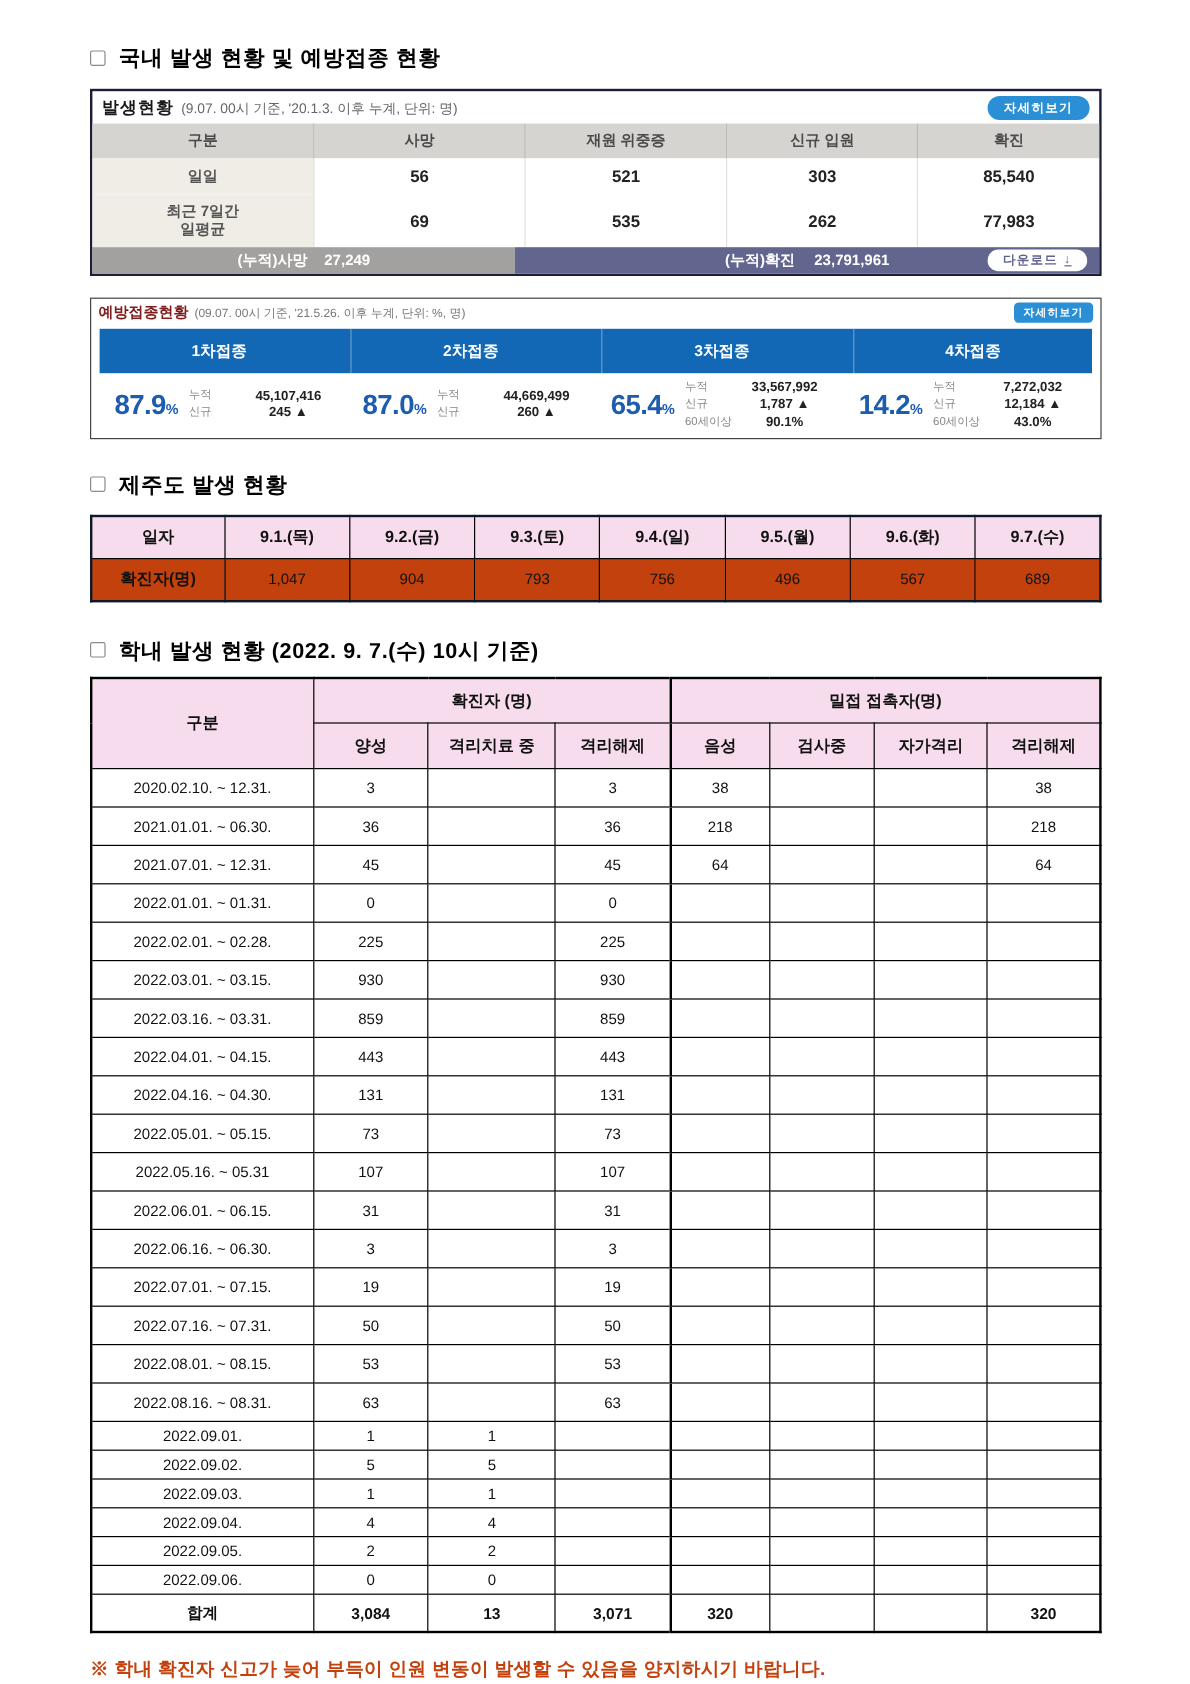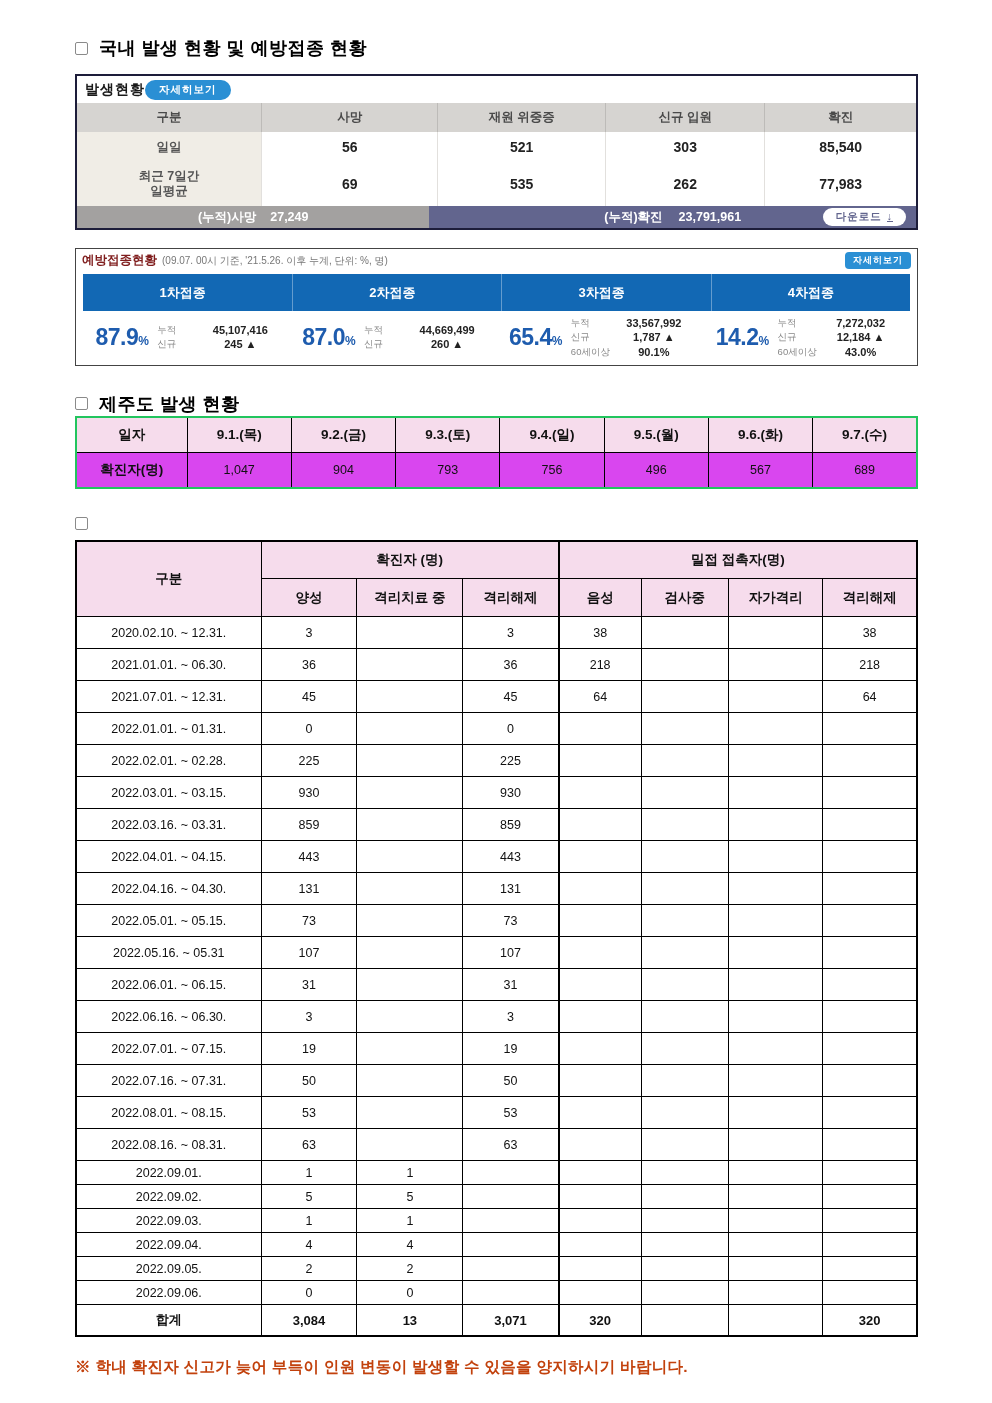--- a/index.html
+++ b/index.html
@@ -93,26 +93,26 @@
   }
   .dose-percent { font-size:23px; font-weight:bold; color:#1e5cae; letter-spacing:-0.5px; }
   .dose-percent .unit { font-size:12px; font-weight:bold; }
   .dose-lines { display:flex; flex-direction:column; justify-content:center; }
   .stat-line { display:flex; align-items:center; line-height:1.3; }
   .stat-label { font-size:9.5px; color:#888; width:46px; }
   .stat-value { font-size:11px; color:#222; font-weight:600; min-width:74px; text-align:center; }
 
   
   .jeju-table {
-    width:100%; border-collapse:collapse;
-    border:2px solid #22c55e; table-layout:fixed;padding-left:32px;
+    margin-top:13px; width:100%; border-collapse:collapse;
+    border:2px solid #0f172a; table-layout:fixed;padding-left:32px;
   }
   .jeju-table th, .jeju-table td { border:1px solid #000; text-align:center; }
   .jeju-table th { background:#f6dcec; font-size:13.5px; font-weight:bold; padding:8px 0; }
-  .jeju-table td { background:#d946ef; font-size:12.5px; padding:8px 0; }
+  .jeju-table td { background:#c2410c; font-size:12.5px; padding:8px 0; }
   .jeju-table td.rowlabel { font-size:13.5px; font-weight:bold; }
 
   
   .school-table {
     margin-top:10px; width:100%; border-collapse:collapse;
     border:2px solid #000; table-layout:fixed;
   }
   .school-table th, .school-table td { border:1px solid #000; text-align:center; }
   .school-table thead th {
     background:#f6dcec; font-size:13.5px; font-weight:bold; padding:0; height:38px;
@@ -135,20 +135,21 @@
 <div class="page">
 
   <div class="section-title">
     <span class="checkbox"></span>
     <span>국내 발생 현황 및 예방접종 현황</span>
   </div>
 
   <div class="nat-widget">
     <div class="nat-titlebar">
       <span class="nat-title">발생현황</span>
+      <span class="nat-subtitle">(9.07. 00시 기준, '20.1.3. 이후 누계, 단위: 명)</span>
       <button class="pill-blue">자세히보기</button>
     </div>
     <table class="nat-table">
       <colgroup>
           <col style="width:22%">
           <col style="width:21%">
           <col style="width:20%">
           <col style="width:19%">
           <col style="width:18%">
         </colgroup>
@@ -308,20 +309,21 @@
           <td>756</td>
           <td>496</td>
           <td>567</td>
           <td>689</td>
         </tr>
       </tbody>
   </table>
 
   <div class="section-title" style="margin-top:28px;">
     <span class="checkbox"></span>
+    <span>학내 발생 현황 (2022. 9. 7.(수) 10시 기준)</span>
   </div>
 
   <table class="school-table">
     <colgroup>
       <col style="width:22%">
         <col style="width:11.4%">
         <col style="width:12.6%">
         <col style="width:11.4%">
       <col style="width:9.8%">
         <col style="width:10.4%">

